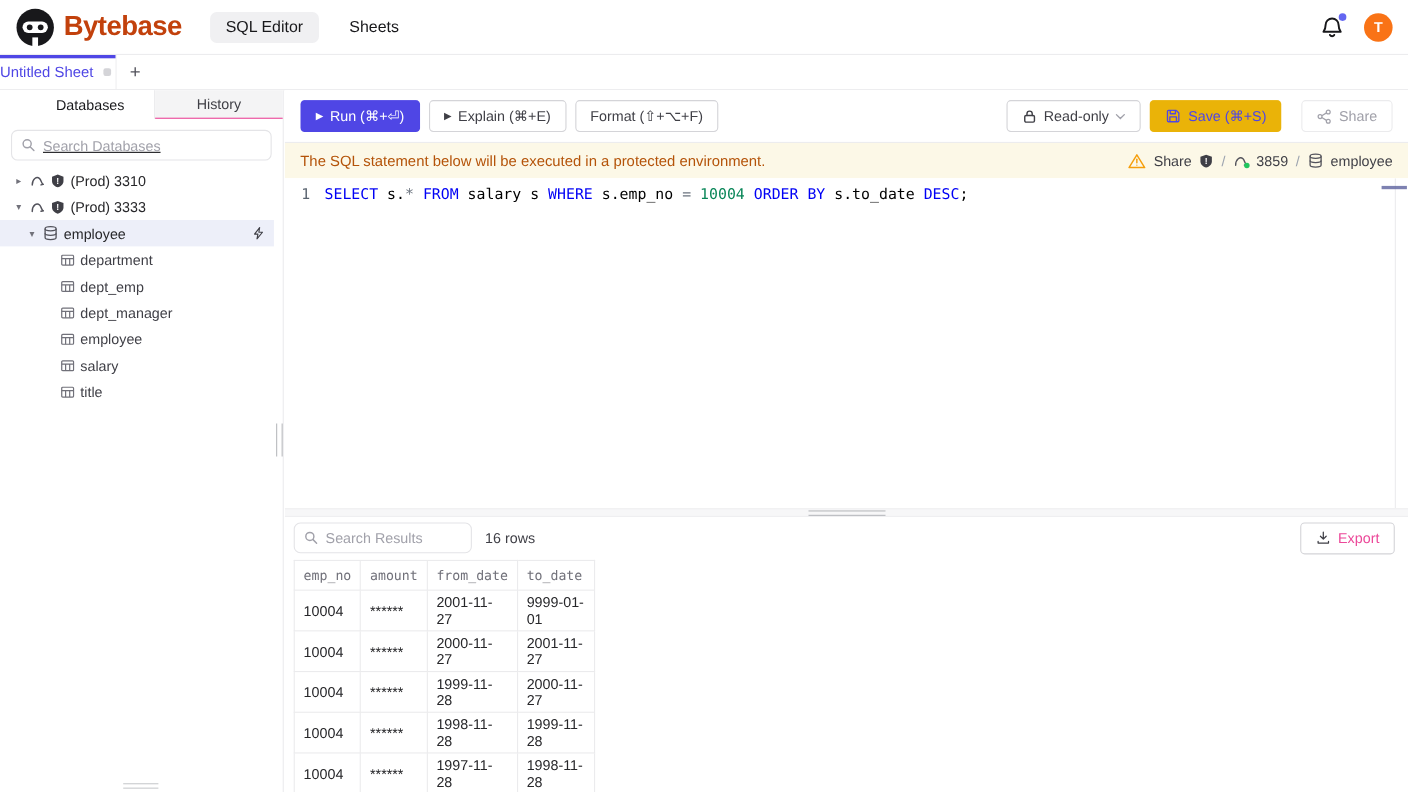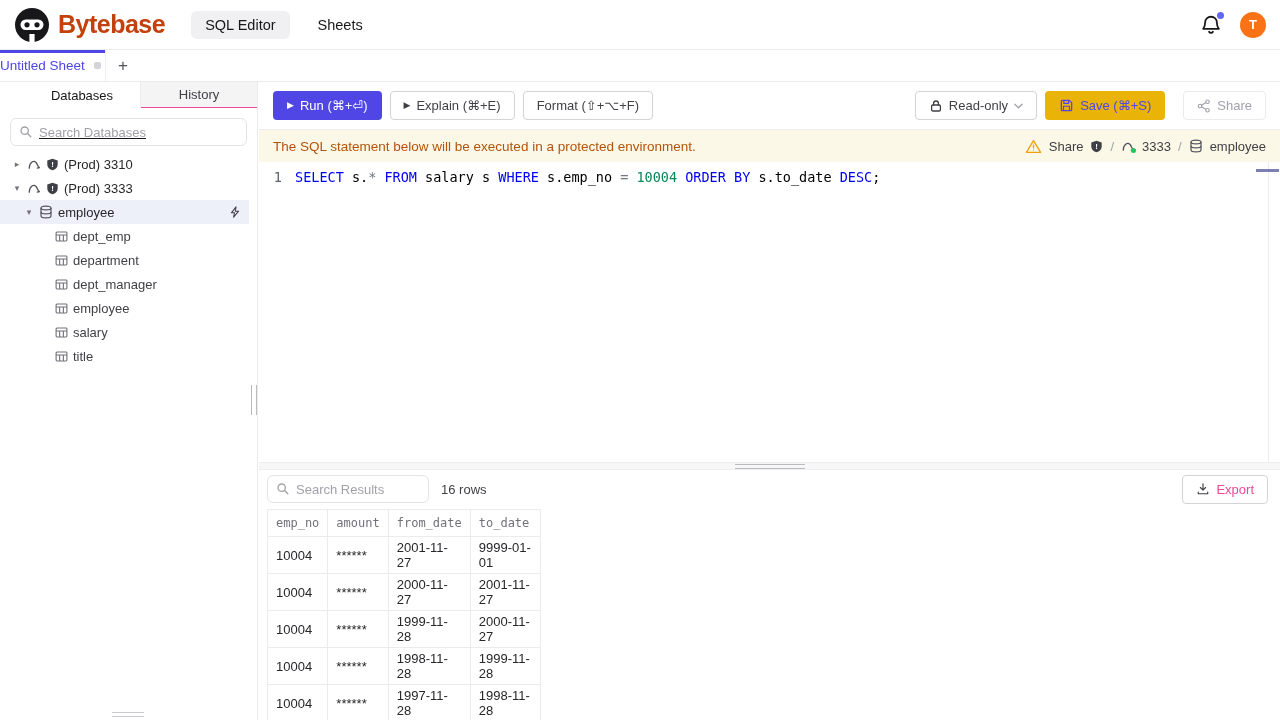--- a/index.html
+++ b/index.html
@@ -218,30 +218,30 @@
       </span>
     </div>
 
     <div class="tree-row row-table">
       <span class="icon">
         <svg width="13" height="13" viewBox="0 0 14 14" fill="none" stroke="#71717a" stroke-width="1.2">
           <rect x="1.2" y="2.2" width="11.6" height="9.6" rx="1"></rect>
             <path d="M1.2 5.4 H12.8 M5 5.4 V11.8 M9 5.4 V11.8"></path>
         </svg>
       </span>
+      <span>department</span>
+    </div>
+    <div class="tree-row row-table">
+      <span class="icon">
+        <svg width="13" height="13" viewBox="0 0 14 14" fill="none" stroke="#71717a" stroke-width="1.2">
+          <rect x="1.2" y="2.2" width="11.6" height="9.6" rx="1"></rect>
+            <path d="M1.2 5.4 H12.8 M5 5.4 V11.8 M9 5.4 V11.8"></path>
+        </svg>
+      </span>
       <span>dept_emp</span>
-    </div>
-    <div class="tree-row row-table">
-      <span class="icon">
-        <svg width="13" height="13" viewBox="0 0 14 14" fill="none" stroke="#71717a" stroke-width="1.2">
-          <rect x="1.2" y="2.2" width="11.6" height="9.6" rx="1"></rect>
-            <path d="M1.2 5.4 H12.8 M5 5.4 V11.8 M9 5.4 V11.8"></path>
-        </svg>
-      </span>
-      <span>department</span>
     </div>
     <div class="tree-row row-table">
       <span class="icon">
         <svg width="13" height="13" viewBox="0 0 14 14" fill="none" stroke="#71717a" stroke-width="1.2">
           <rect x="1.2" y="2.2" width="11.6" height="9.6" rx="1"></rect>
             <path d="M1.2 5.4 H12.8 M5 5.4 V11.8 M9 5.4 V11.8"></path>
         </svg>
       </span>
       <span>dept_manager</span>
     </div>
@@ -349,21 +349,21 @@
         </svg>
       </span>
       <span class="crumb-sep">/</span>
       <span class="inst-ico">
         <svg width="14" height="14" viewBox="0 0 14 14" fill="none" stroke="#52525b" stroke-width="1.3" stroke-linecap="round">
           <path d="M2.3 11.2 C2.3 5.6 6.4 3 9 5.4 C10.6 6.9 10.5 9.5 12.2 10.6"></path>
           <path d="M12.2 10.6 l-1.9 .5"></path>
         </svg>
         <span class="g-dot"></span>
       </span>
-      <span>3333</span>
+      <span>3859</span>
       <span class="crumb-sep">/</span>
       <span class="icon">
         <svg width="14" height="14" viewBox="0 0 14 14" fill="none" stroke="#52525b" stroke-width="1.2">
           <ellipse cx="7" cy="3" rx="5" ry="1.9"></ellipse>
           <path d="M2 3 V11 C2 12 4.2 12.9 7 12.9 C9.8 12.9 12 12 12 11 V3"></path>
           <path d="M2 7 C2 8 4.2 8.9 7 8.9 C9.8 8.9 12 8 12 7"></path>
         </svg>
       </span>
       <span>employee</span>
     </div>

